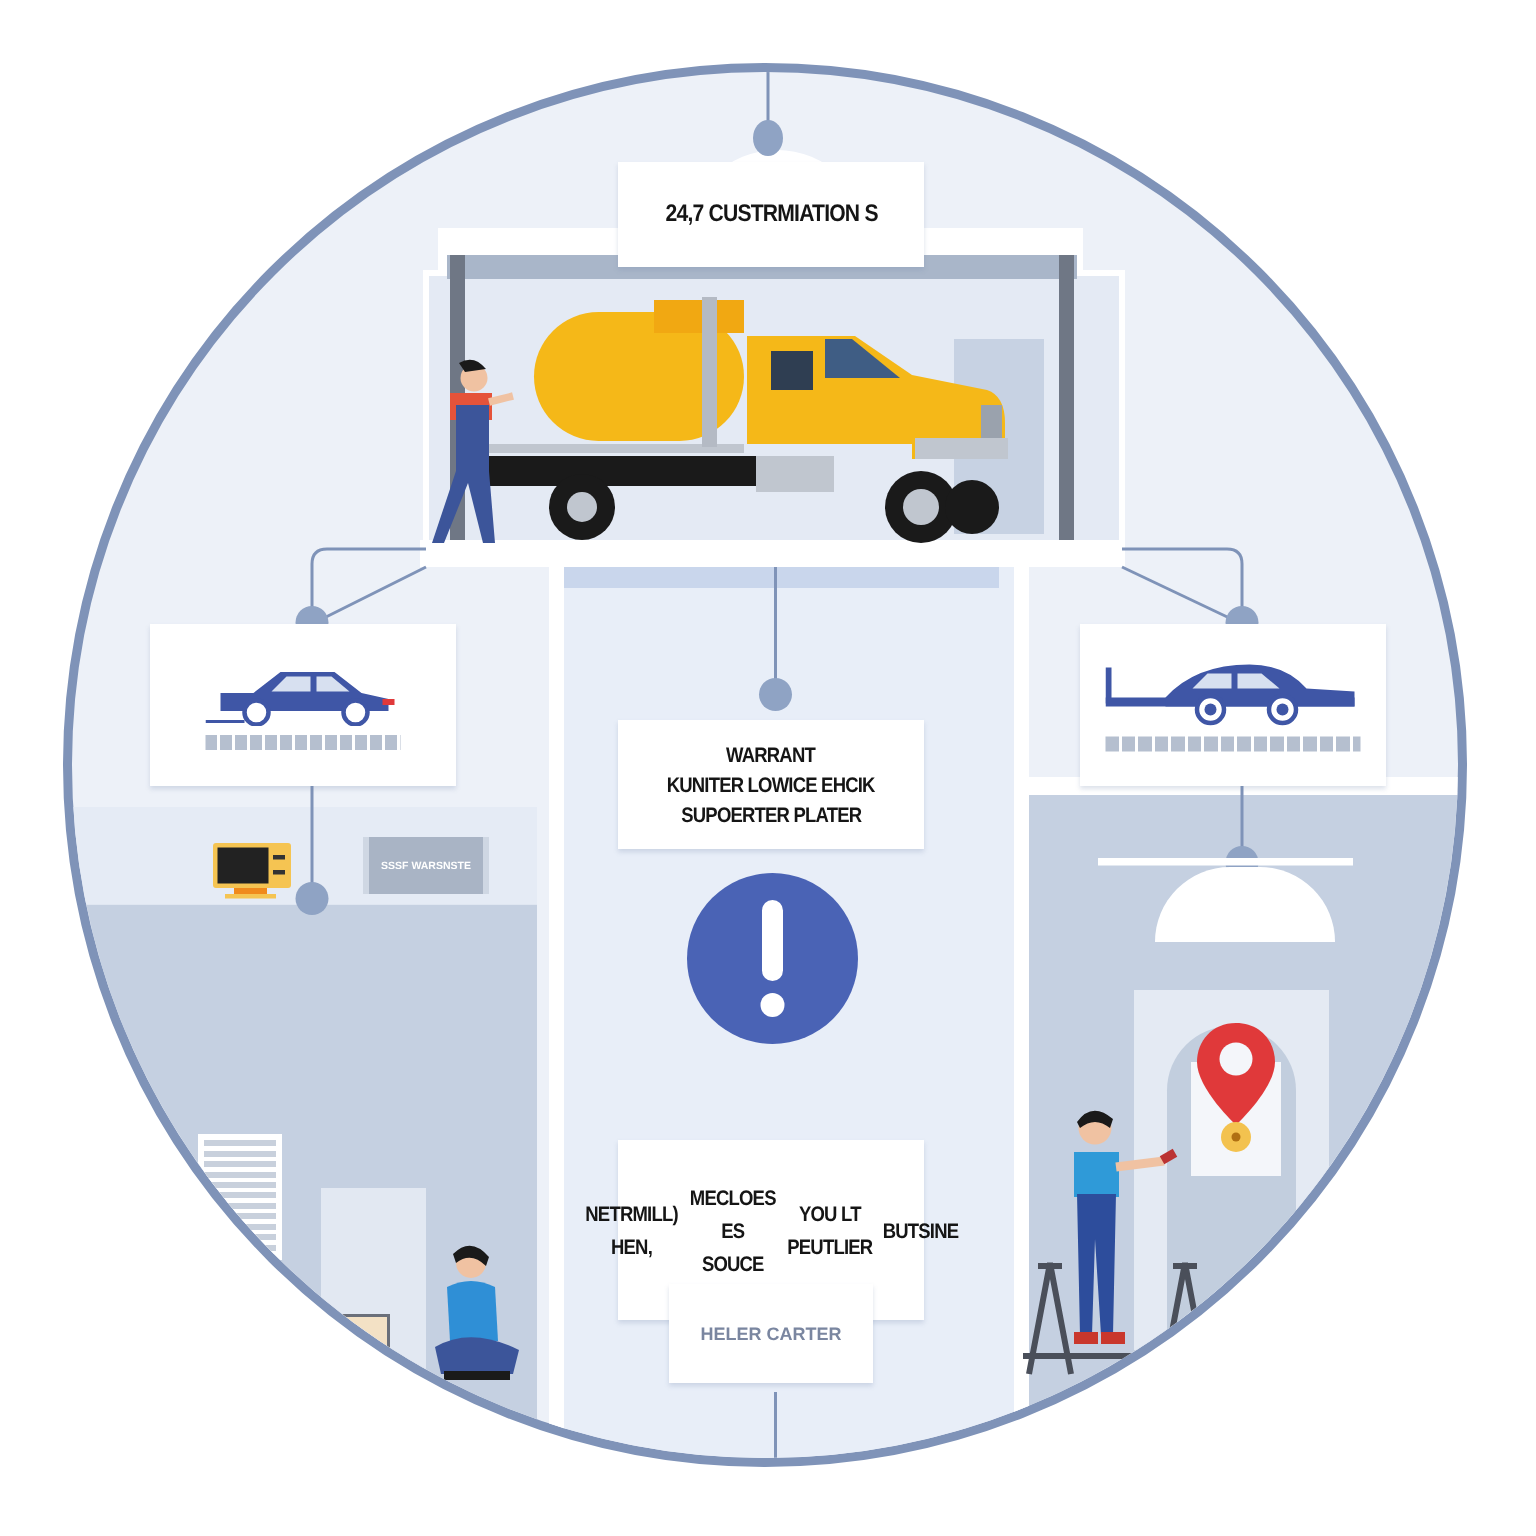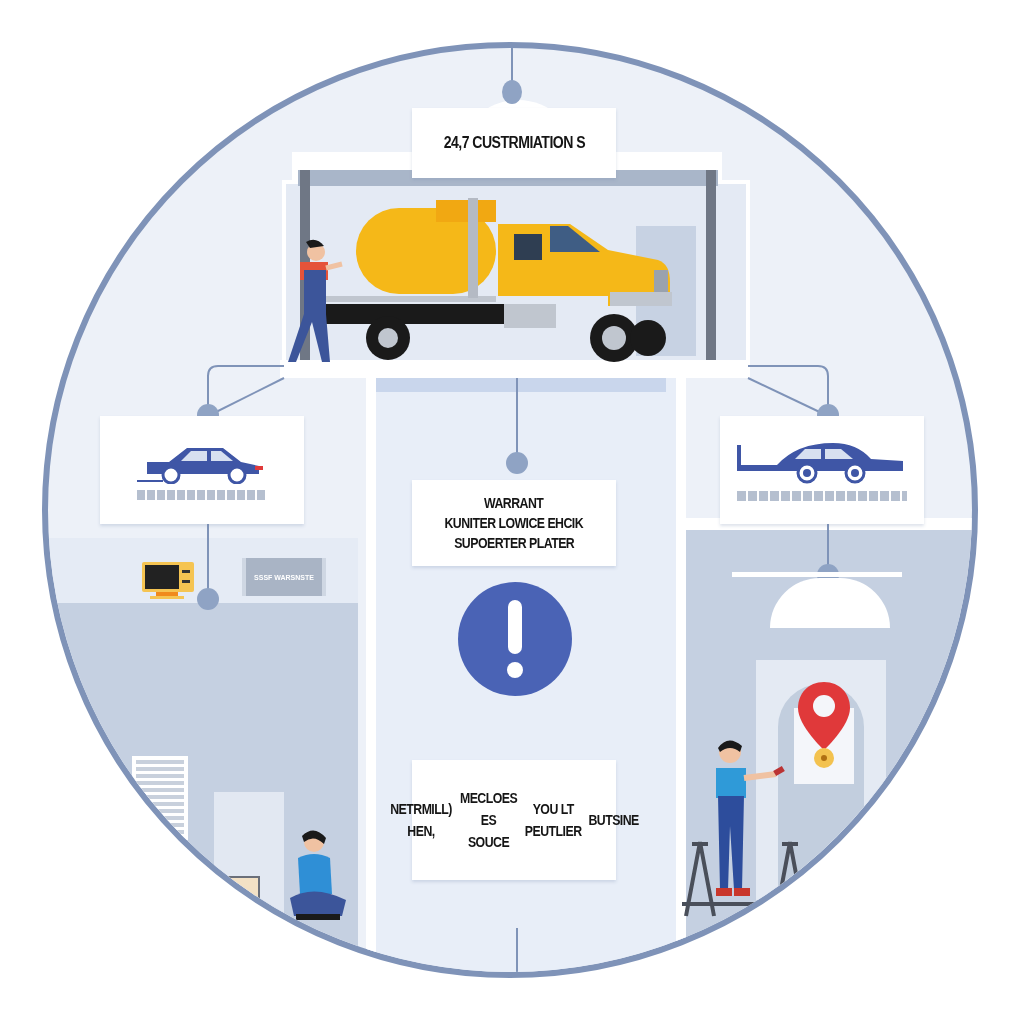--- a/index.html
+++ b/index.html
@@ -141,20 +141,23 @@
       <div class="abs" style="left:49px;top:80px;width:16px;height:16px;border-radius:50%;background:#ffffff;"></div>
     </div>
 
     <div class="card" style="left:364px;top:676px;width:204px;height:120px;margin-top:36px;">
       <span class="lbl" style="font-size:14px;line-height:22px;">NETRMILL) HEN,</span>
       <span class="lbl" style="font-size:14px;line-height:22px;">MECLOES ES SOUCE</span>
       <span class="lbl" style="font-size:14px;line-height:22px;">YOU LT PEUTLIER</span>
       <span class="lbl" style="font-size:14px;line-height:22px;">BUTSINE</span>
     </div>
 
+    <div class="card" style="left:398px;top:808px;width:136px;height:66px;">
+      <span style="font-size:12px;color:#7a86a0;font-weight:bold;">HELER CARTER</span>
+    </div>
 
     <div class="abs" style="left:84px;top:708px;width:56px;height:84px;background:#ffffff;padding:4px;box-sizing:border-box;">
       <div style="width:100%;height:100%;background:repeating-linear-gradient(180deg,#c8d0dc 0 4px,#ffffff 4px 7px);"></div>
     </div>
     <div class="abs" style="left:166px;top:744px;width:70px;height:130px;background:#e2e8f2;"></div>
     <svg class="abs" style="left:236px;top:780px;" width="70" height="104" viewBox="0 0 70 104">
       <circle cx="30" cy="14" r="10" fill="#f0c2a2"></circle>
       <path d="M18 8 Q30 -4 42 10 L40 16 Q30 6 20 14 Z" fill="#1a1a1a"></path>
       <path d="M14 30 Q30 22 46 30 L48 66 H16 Z" fill="#2f8fd6"></path>
       <path d="M6 70 Q30 56 62 72 L58 88 H10 Z" fill="#3c559a"></path>

